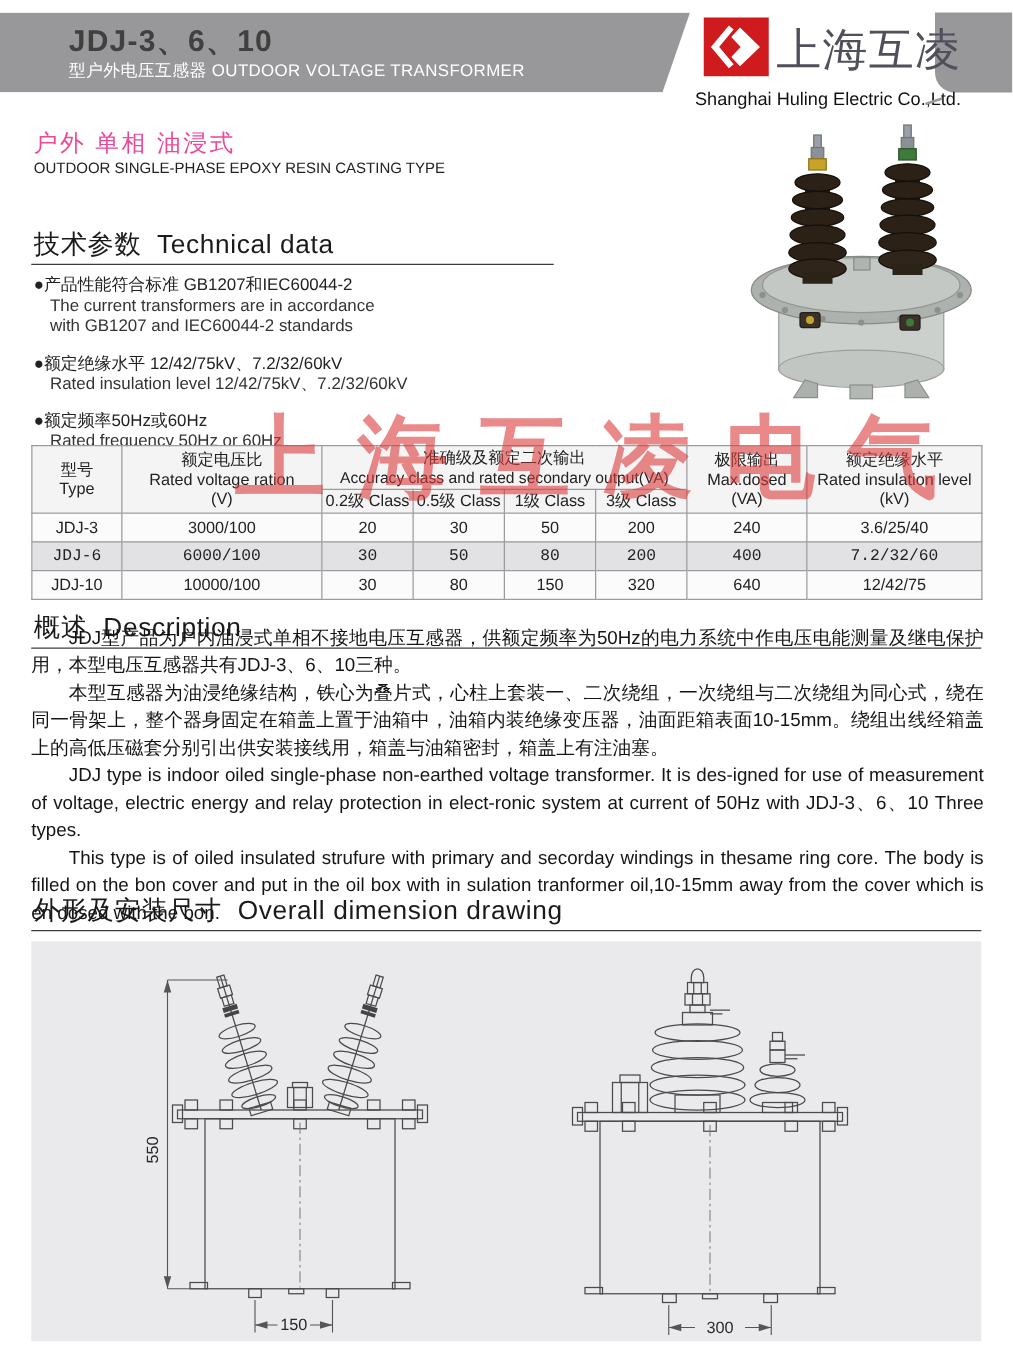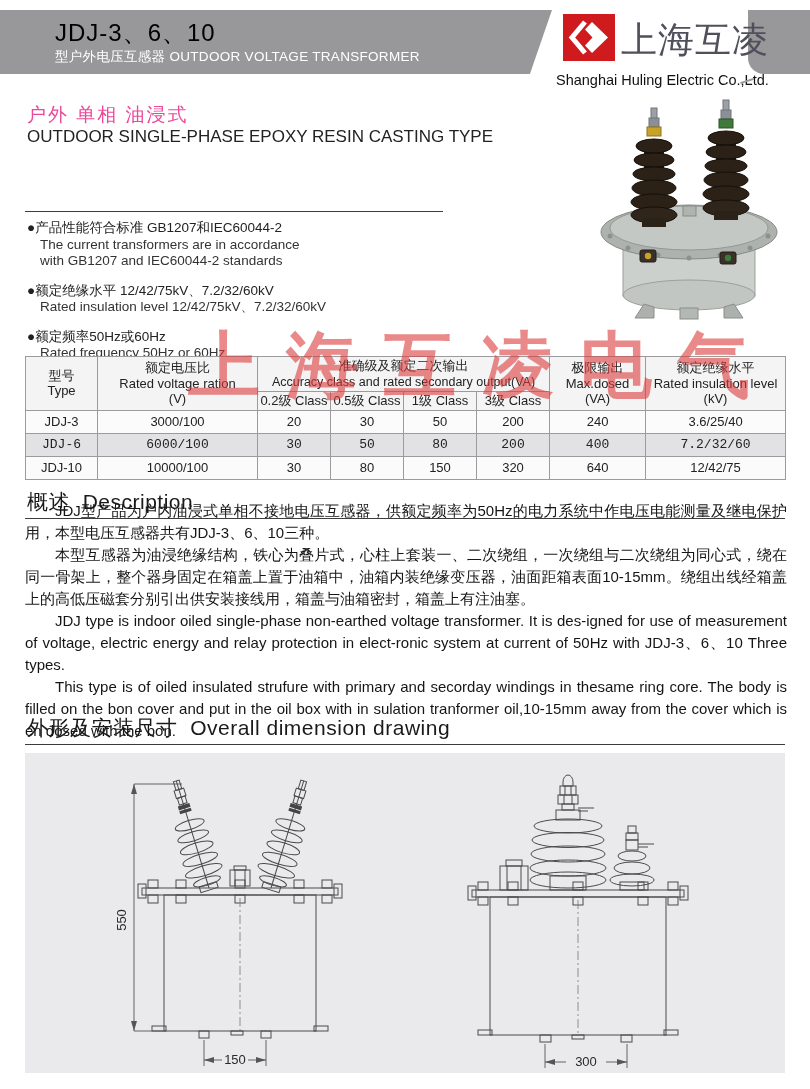--- a/index.html
+++ b/index.html
@@ -3,32 +3,32 @@
 <meta charset="utf-8">
 <style>
   * { margin:0; padding:0; box-sizing:border-box; }
   html,body { background:#fff; }
   body { font-family:"Liberation Sans","DejaVu Sans",sans-serif; color:#1a1a1a; }
   #page { position:relative; width:810px; height:1089px; background:#fff; overflow:hidden; margin:0 auto; }
 
   
   .banner { position:absolute; left:0; top:10px; width:552px; height:64px; background:#98989a;
             clip-path:polygon(0 0,100% 0,96% 100%,0 100%); }
-  .banner-model { position:absolute; left:55px; top:7px; font-size:24px; font-weight:normal; color:#000000; letter-spacing:1px; }
+  .banner-model { position:absolute; left:55px; top:7px; font-size:24px; font-weight:bold; color:#404040; letter-spacing:1px; }
   .banner-sub { position:absolute; left:55px; top:38px; font-size:13.5px; color:#fff; letter-spacing:.3px; }
   .corner-piece { position:absolute; right:0; top:10px; width:62px; height:64px; background:#98989a;
                   border-bottom-left-radius:16px; }
   .logo-square { position:absolute; left:563px; top:14px; width:52px; height:47px; background:#cf1b1e; }
   .brand-cn { position:absolute; left:621px; top:16px; width:130px; font-size:36px; color:#50505c; font-weight:500; letter-spacing:1px; white-space:nowrap; }
   .brand-en { position:absolute; left:556px; top:72px; font-size:14.5px; color:#111; white-space:nowrap; }
   .brand-dash { position:absolute; left:740px; top:80px; width:14px; height:2px; background:#9a9a9c; transform:rotate(-18deg); }
 
   
   .intro-cn { position:absolute; left:27px; top:102px; font-size:19px; letter-spacing:2px; color:#ec4899; }
-  .intro-en { position:absolute; left:27px; top:127px; font-size:17px; color:#222; }
+  .intro-en { position:absolute; left:27px; top:127px; font-size:12px; color:#222; }
 
   
   .sec-head { position:absolute; font-size:21px; color:#1a1a1a; letter-spacing:.5px; }
   .rule { position:absolute; height:1px; background:#3c3c3c; }
 
   
   .bullets { position:absolute; left:27px; top:220px; width:440px; font-size:13.5px; line-height:16.5px; color:#222; }
   .bullet { margin-bottom:13px; }
   .bullet .en { padding-left:13px; color:#333; }
 
@@ -135,20 +135,24 @@
         <circle cx="60" cy="158" r="3.2" fill="#c9a22a"></circle>
         <rect x="132" y="154" width="16" height="12" rx="2" fill="#3a312a" stroke="#241d17"></rect>
         <circle cx="140" cy="160" r="3.2" fill="#3f7a3a"></circle>
       </g>
     </svg>
   </div>
 
   <div class="intro-cn">户外 单相 油浸式</div>
   <div class="intro-en">OUTDOOR SINGLE-PHASE EPOXY RESIN CASTING TYPE</div>
 
+  <div class="sec-head" style="left:27px;top:181px;">
+    <span>技术参数</span>&nbsp;
+    <span>Technical data</span>
+  </div>
   <div class="rule" style="left:25px;top:211px;width:418px;"></div>
 
   <div class="bullets">
     <div class="bullet">
       <div class="cn">●产品性能符合标准 GB1207和IEC60044-2</div>
       <div class="en">The current transformers are in accordance</div>
       <div class="en">with GB1207 and IEC60044-2 standards</div>
     </div>
     <div class="bullet">
       <div class="cn">●额定绝缘水平 12/42/75kV、7.2/32/60kV</div>
@@ -331,21 +335,21 @@
         <line class="dimline" x1="154" y1="272" x2="154" y2="298"></line>
         <line class="dimline" x1="92" y1="292" x2="110" y2="292"></line>
         <line class="dimline" x1="136" y1="292" x2="154" y2="292"></line>
         <polygon points="92,292 102,289 102,295" fill="#555"></polygon>
         <polygon points="154,292 144,289 144,295" fill="#555"></polygon>
         <text class="dimtxt" x="123" y="296" text-anchor="middle">150</text>
       </g>
     </svg>
   </div>
 
-  <div class="drawing" style="left:450px;">
+  <div class="drawing" style="left:440px;">
     <svg width="300" height="318" viewBox="0 0 300 318">
 
       <g class="line-art">
         <path d="M113,14 a5,7 0 0 1 10,0 v4 h-10 z"></path>
         <rect x="110" y="18" width="16" height="9"></rect>
         <line x1="115" y1="18" x2="115" y2="27"></line>
           <line x1="121" y1="18" x2="121" y2="27"></line>
         <rect x="108" y="27" width="20" height="9"></rect>
         <line x1="114" y1="27" x2="114" y2="36"></line>
           <line x1="122" y1="27" x2="122" y2="36"></line>

